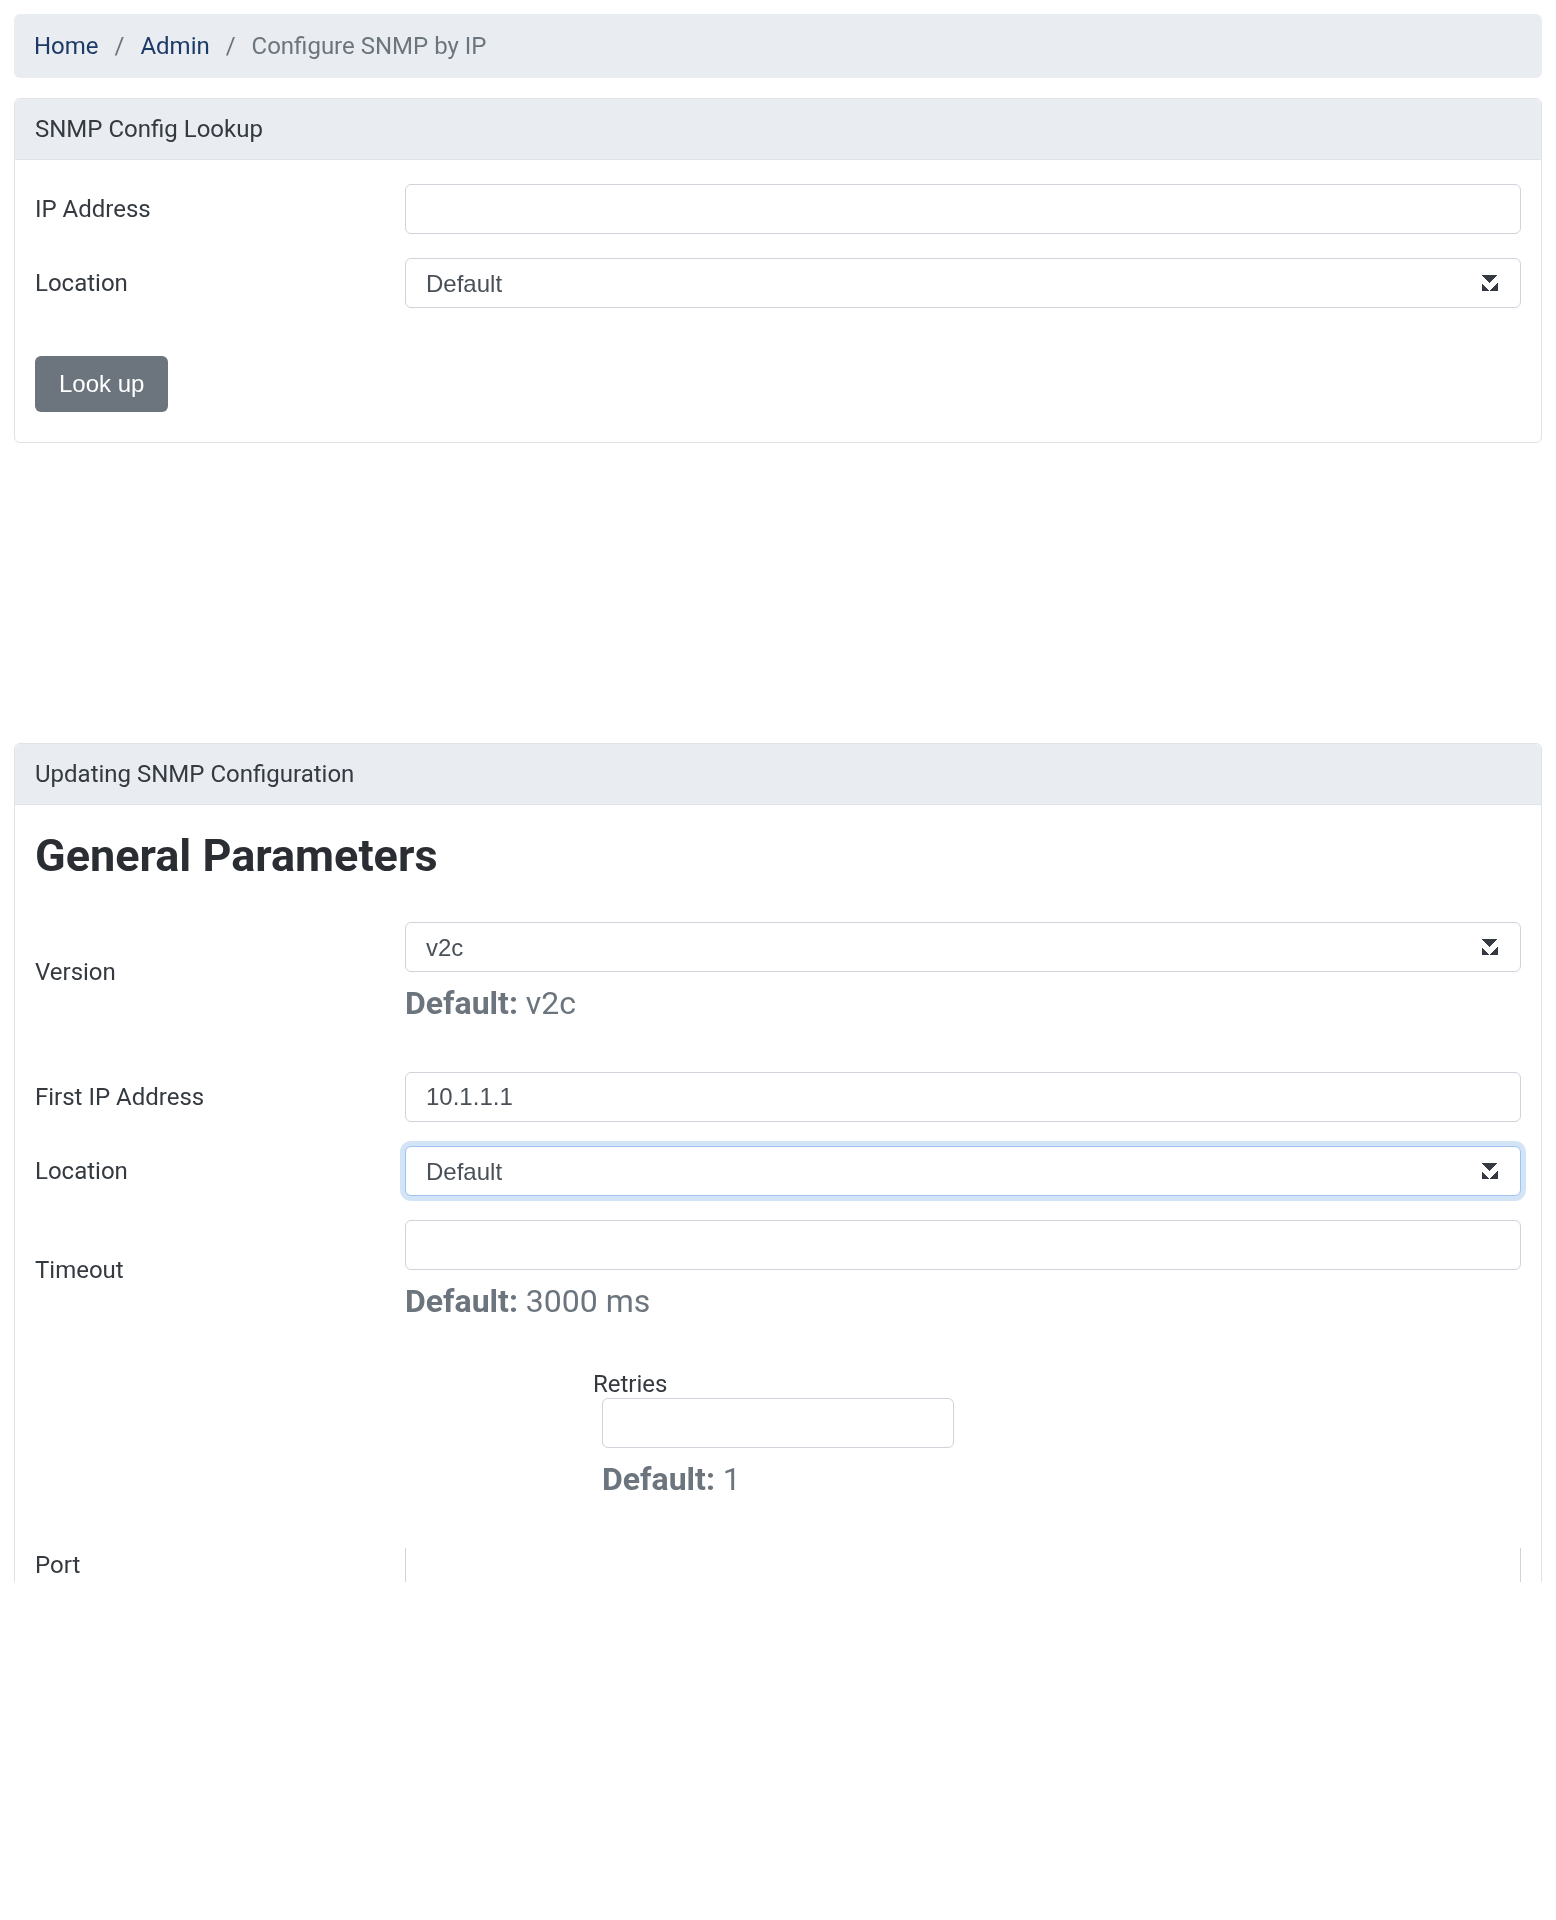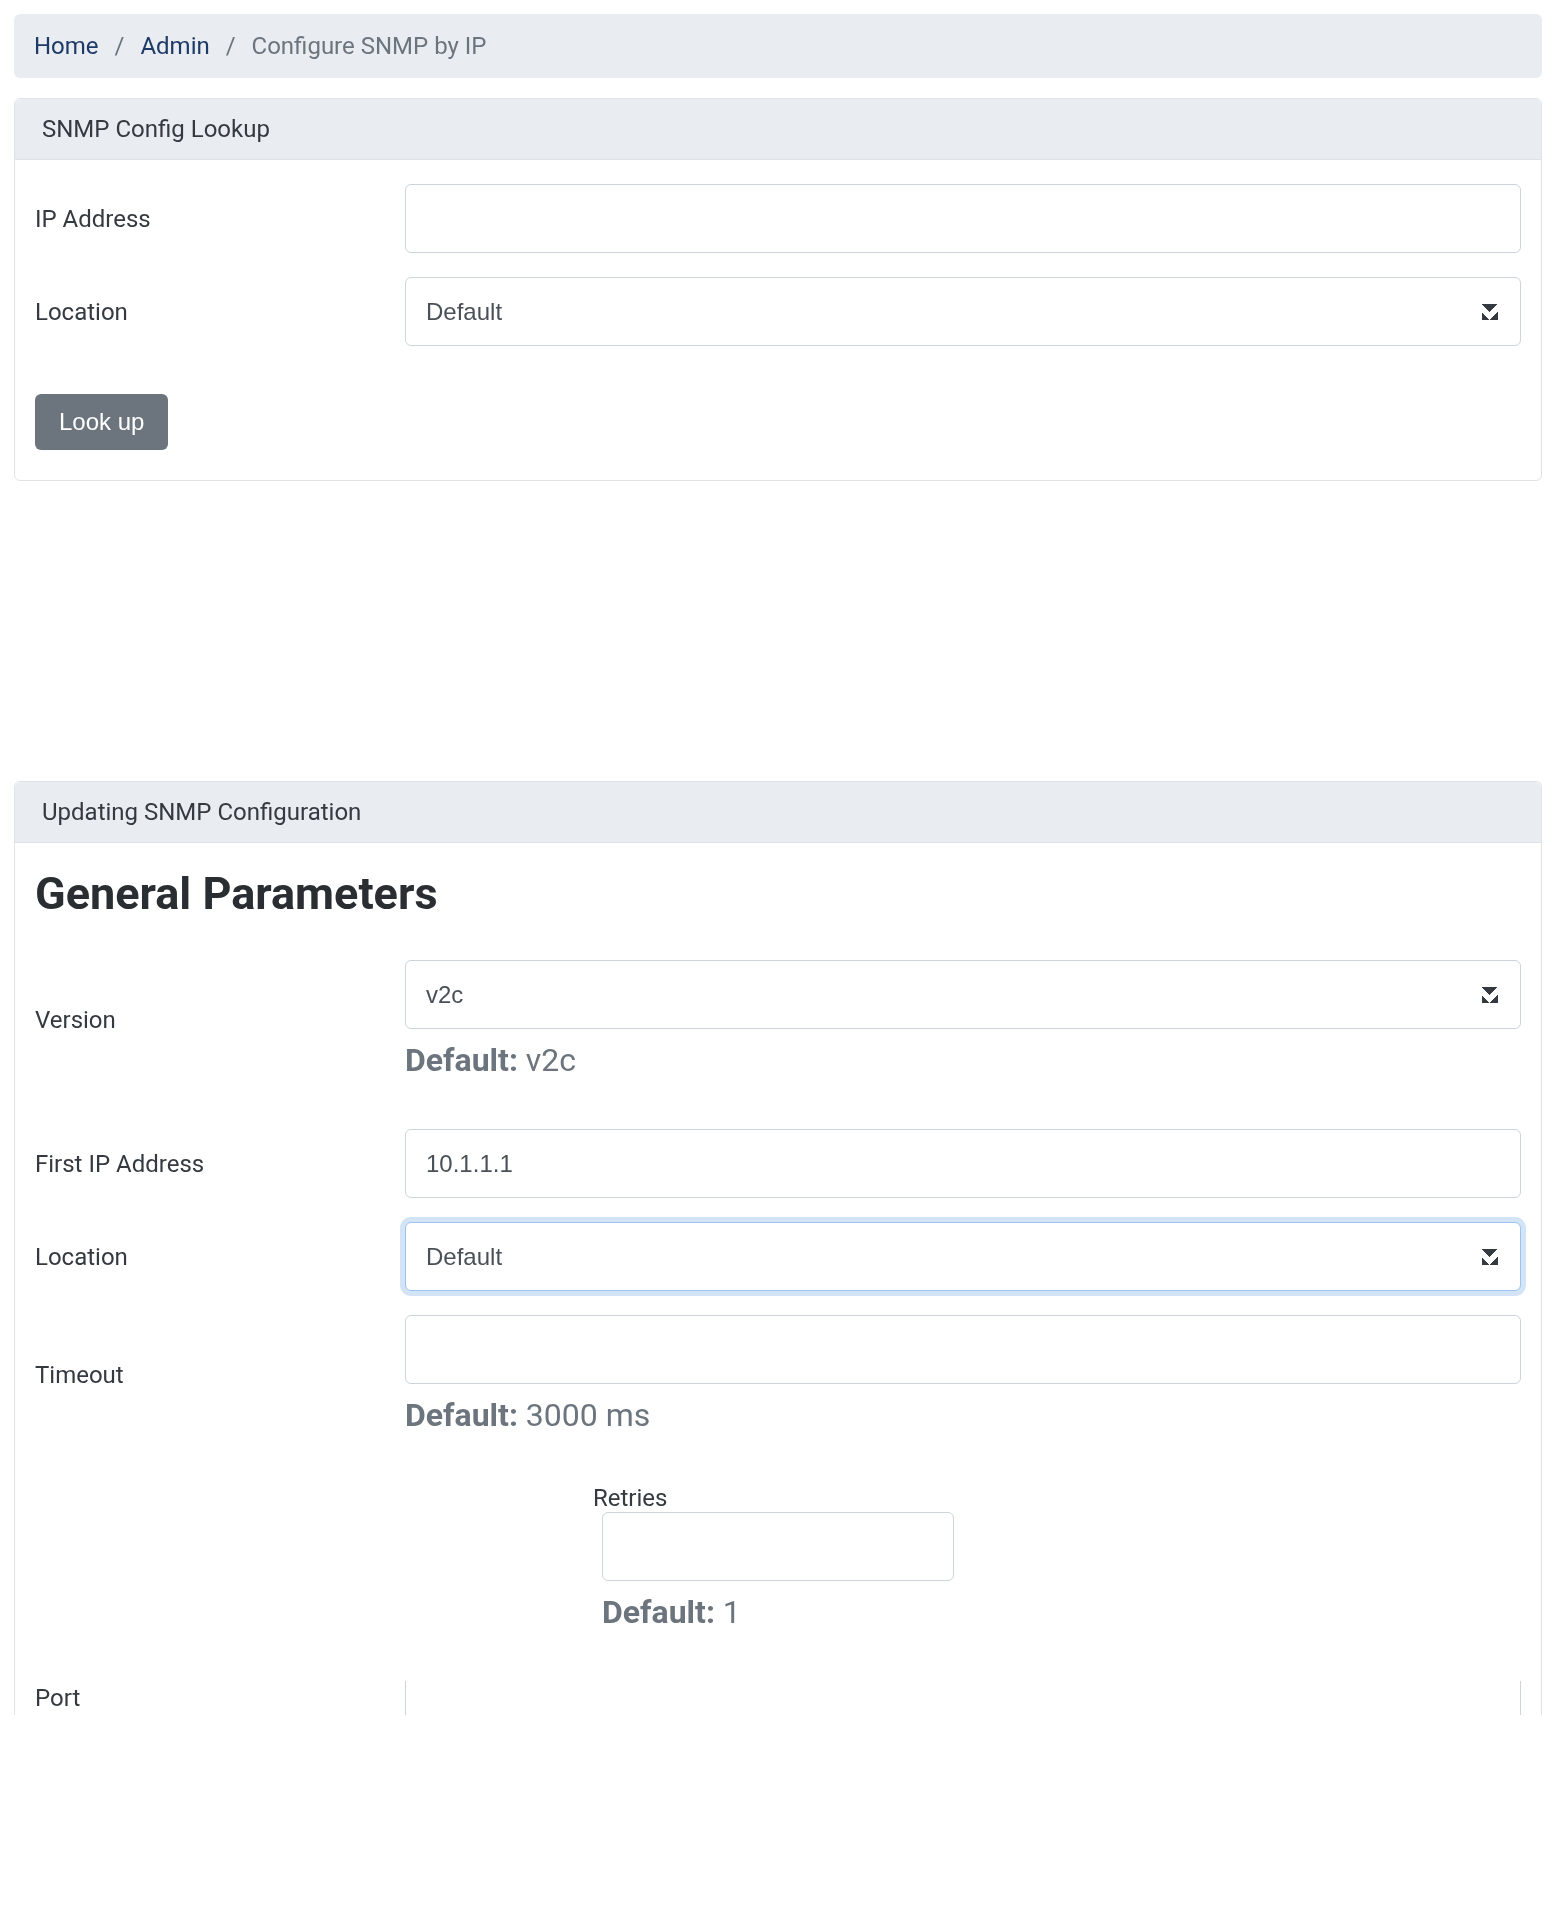--- a/index.html
+++ b/index.html
@@ -25,21 +25,21 @@
   .card {
     border: 1px solid #dfe3e8;
     border-radius: 6px;
     margin-bottom: 30px;
     background: #fff;
   }
   .card-header {
     background: #e9edf2;
     border-bottom: 1px solid #dfe3e8;
     border-radius: 6px 6px 0 0;
-    padding: 16px 27px;
+    padding: 16px 20px;
     font-size: 24px;
     color: #343a40;
   }
   .card-body {
     padding: 24px 20px 30px 20px;
   }
   .form-row {
     display: flex;
     align-items: center;
     margin-bottom: 24px;
@@ -48,21 +48,21 @@
     width: 370px;
     flex-shrink: 0;
     font-size: 24px;
     color: #343a40;
   }
   .form-control-wrap {
     flex: 1;
   }
   .form-input, .form-select {
     width: 100%;
-    height: 69px;
+    height: 50px;
     border: 1px solid #ced4da;
     border-radius: 6px;
     padding: 0 20px;
     font-size: 24px;
     color: #495057;
     background: #fff;
     outline: none;
   }
   .form-select {
     appearance: none;

